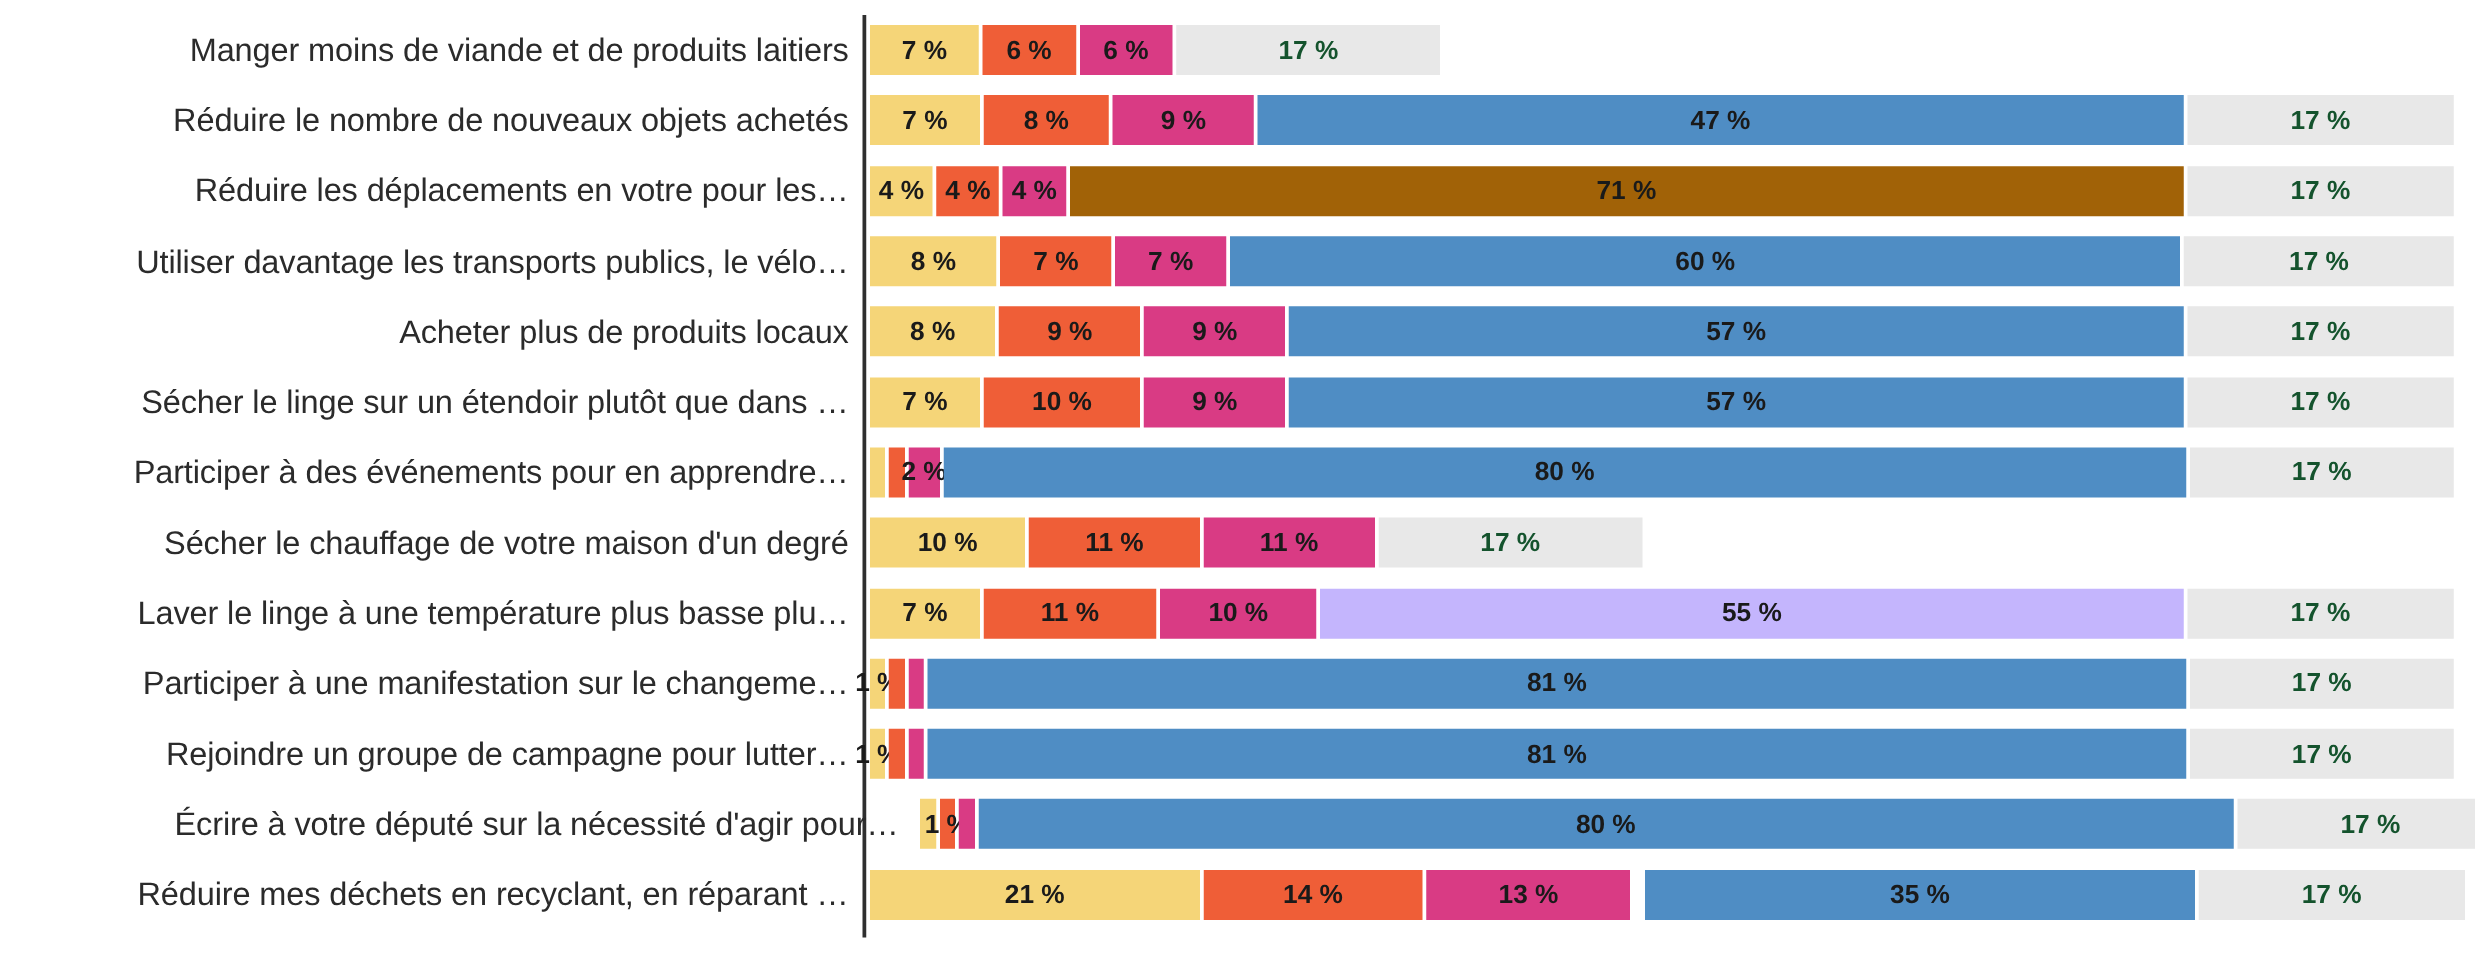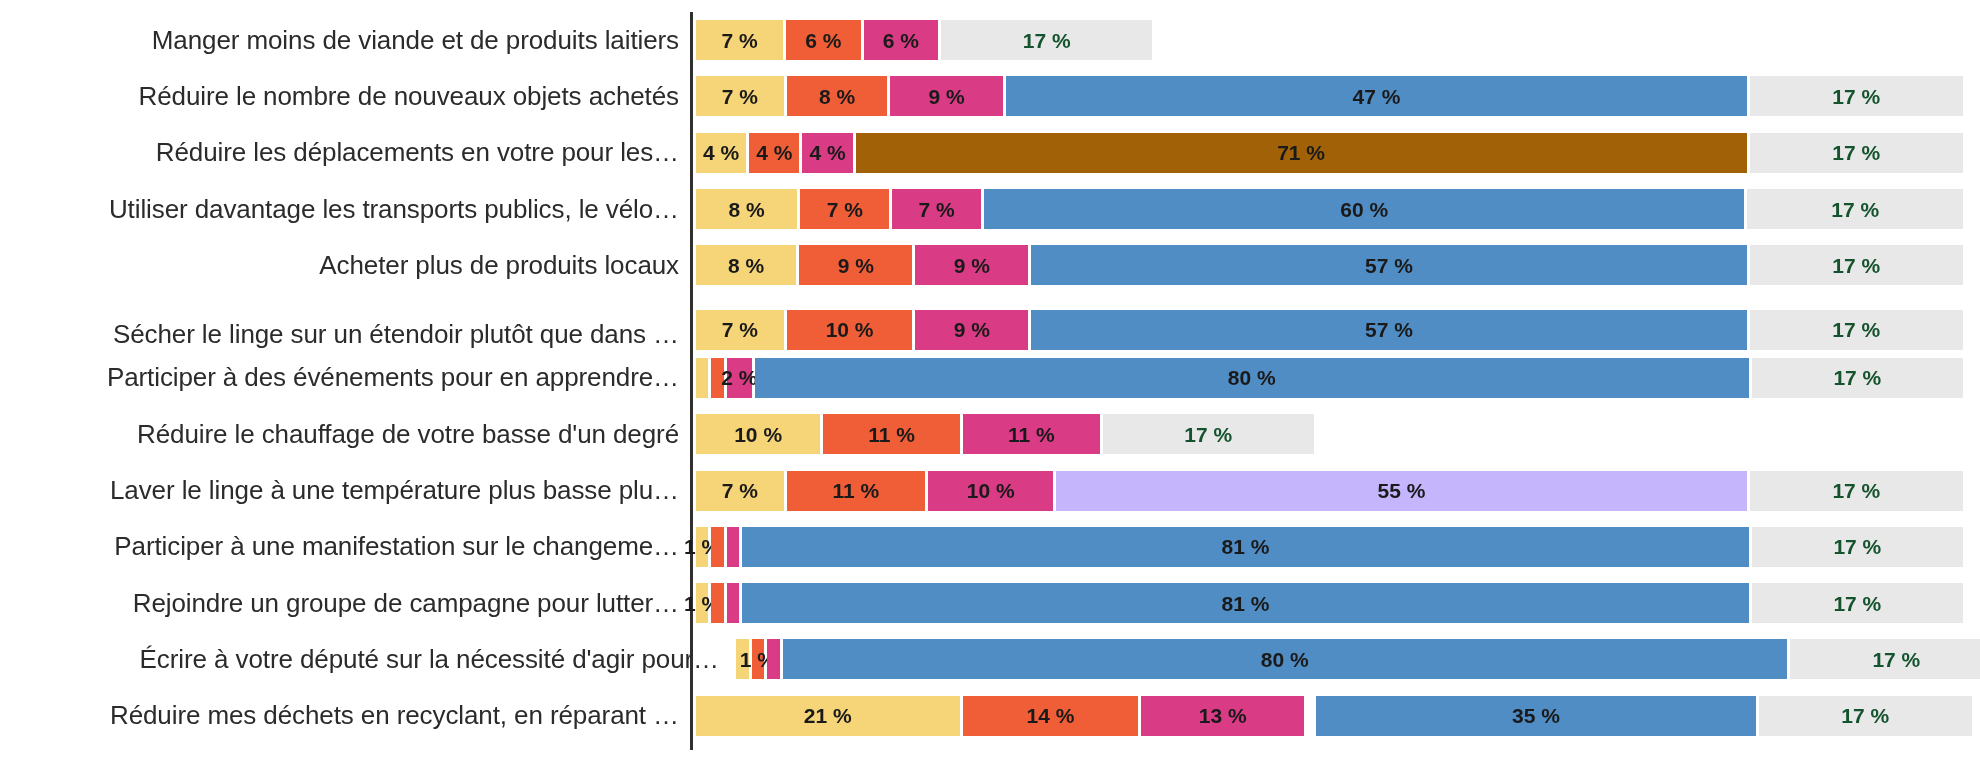--- a/index.html
+++ b/index.html
@@ -193,21 +193,21 @@
             <span class="seg-label">9 %</span>
           </div>
           <div class="seg" style="width: 715.35px; flex: 0 0 715.35px; background: rgb(79, 141, 196); margin-right: 3px;">
             <span class="seg-label">57 %</span>
           </div>
           <div class="seg seg-gray" style="width: 213.35px; flex: 0 0 213.35px; background: rgb(232, 232, 232);">
             <span class="seg-label">17 %</span>
           </div>
         </div>
       </div>
-      <div class="chart-row" style="height: 56.3px; align-items: flex-end;">
+      <div class="chart-row" style="height: 56.3px;">
         <div class="row-label-cell">Sécher le linge sur un étendoir plutôt que dans …</div>
         <div class="row-bar-cell">
           <div class="seg" style="width: 87.85px; flex: 0 0 87.85px; background: rgb(245, 213, 120); margin-right: 3px;">
             <span class="seg-label">7 %</span>
           </div>
           <div class="seg" style="width: 125.5px; flex: 0 0 125.5px; background: rgb(239, 94, 55); margin-right: 3px;">
             <span class="seg-label">10 %</span>
           </div>
           <div class="seg" style="width: 112.95px; flex: 0 0 112.95px; background: rgb(217, 59, 132); margin-right: 3px;">
             <span class="seg-label">9 %</span>
@@ -230,21 +230,21 @@
           </div>
           <div class="seg" style="width: 994.059px; flex: 0 0 994.059px; background: rgb(79, 141, 196); margin-right: 3px;">
             <span class="seg-label">80 %</span>
           </div>
           <div class="seg seg-gray" style="width: 211.238px; flex: 0 0 211.238px; background: rgb(232, 232, 232);">
             <span class="seg-label">17 %</span>
           </div>
         </div>
       </div>
       <div class="chart-row" style="height: 56.3px;">
-        <div class="row-label-cell">Réduire le chauffage de votre basse d'un degré</div>
+        <div class="row-label-cell">Sécher le chauffage de votre maison d'un degré</div>
         <div class="row-bar-cell">
           <div class="seg" style="width: 124.257px; flex: 0 0 124.257px; background: rgb(245, 213, 120); margin-right: 3px;">
             <span class="seg-label">10 %</span>
           </div>
           <div class="seg" style="width: 136.683px; flex: 0 0 136.683px; background: rgb(239, 94, 55); margin-right: 3px;">
             <span class="seg-label">11 %</span>
           </div>
           <div class="seg" style="width: 136.683px; flex: 0 0 136.683px; background: rgb(217, 59, 132); margin-right: 3px;">
             <span class="seg-label">11 %</span>
           </div>

